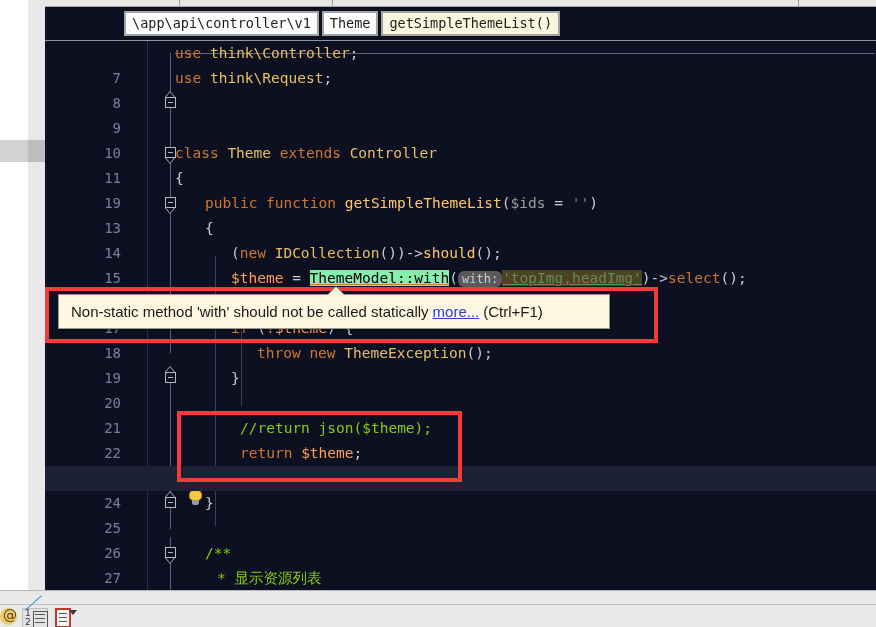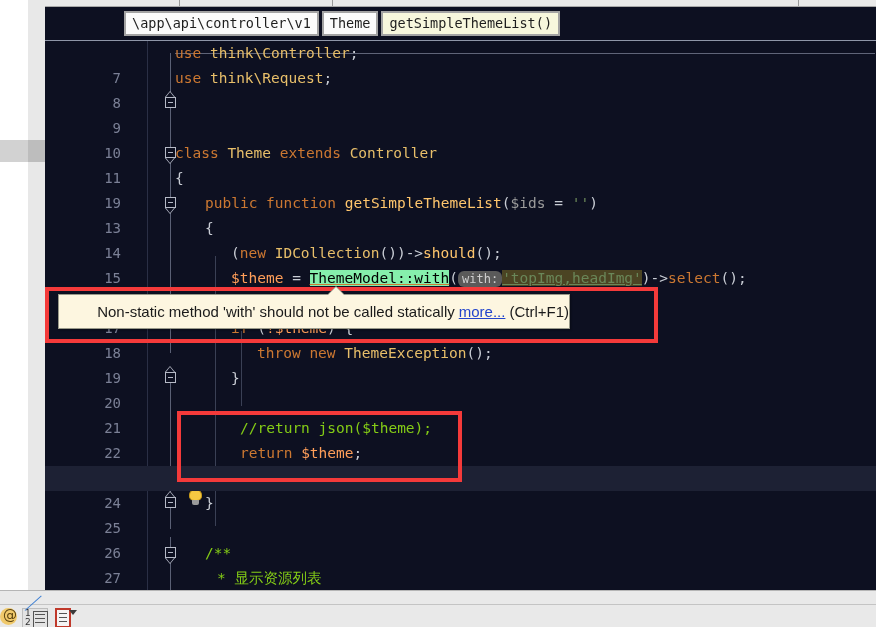--- a/index.html
+++ b/index.html
@@ -155,32 +155,31 @@
     border: 1px solid #c79a18;
     box-sizing: border-box;
   }
   .bulb .base {
     position: absolute; left: 5px; top: 11px; width: 7px; height: 5px;
     background: #9a9a9a; border-radius: 0 0 2px 2px;
   }
 
   
   .tooltip {
-    position: absolute; left: 58px; top: 294px; width: 512px; height: 35px;
+    position: absolute; left: 58px; top: 294px; width: 552px; height: 35px;
     background: #fdf6e0;
     border: 1px solid #9a9a8a;
     box-sizing: border-box;
     display: flex; align-items: center;
     padding-left: 12px;
     font-family: "Liberation Sans", sans-serif;
     font-size: 15px;
     color: #1a1a1a;
     box-shadow: 1px 1px 2px rgba(0,0,0,0.35);
     white-space: nowrap;
-    justify-content: flex-end;
   }
   .tooltip .link { color: #2244cc; text-decoration: underline; margin: 0 4px; cursor: pointer; }
   .tooltip-arrow {
     position: absolute; left: 328px; top: 287px;
     width: 0; height: 0;
     border-left: 8px solid transparent;
     border-right: 8px solid transparent;
     border-bottom: 8px solid #fdf6e0;
     filter: drop-shadow(0 -1px 0 #9a9a8a);
     z-index: 21;

